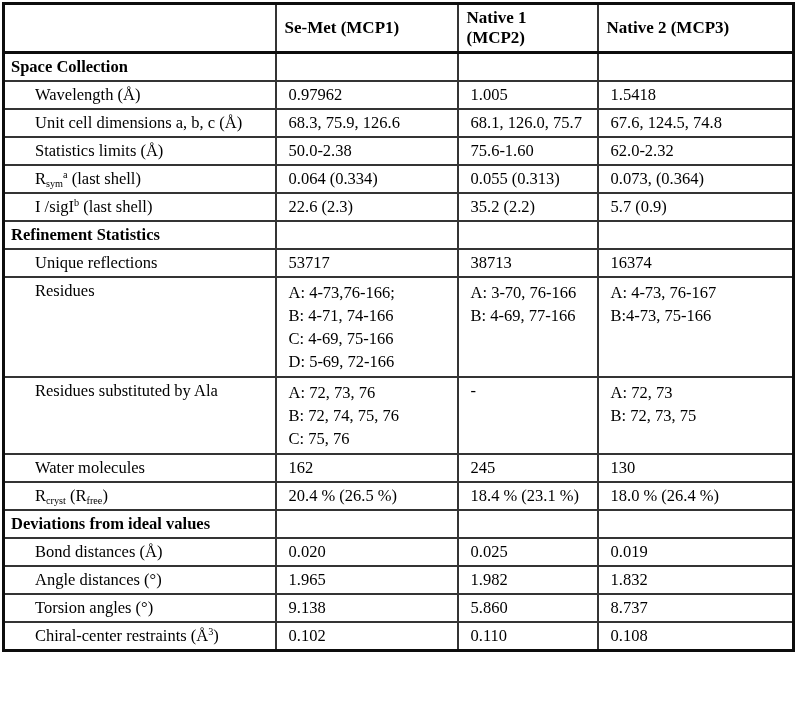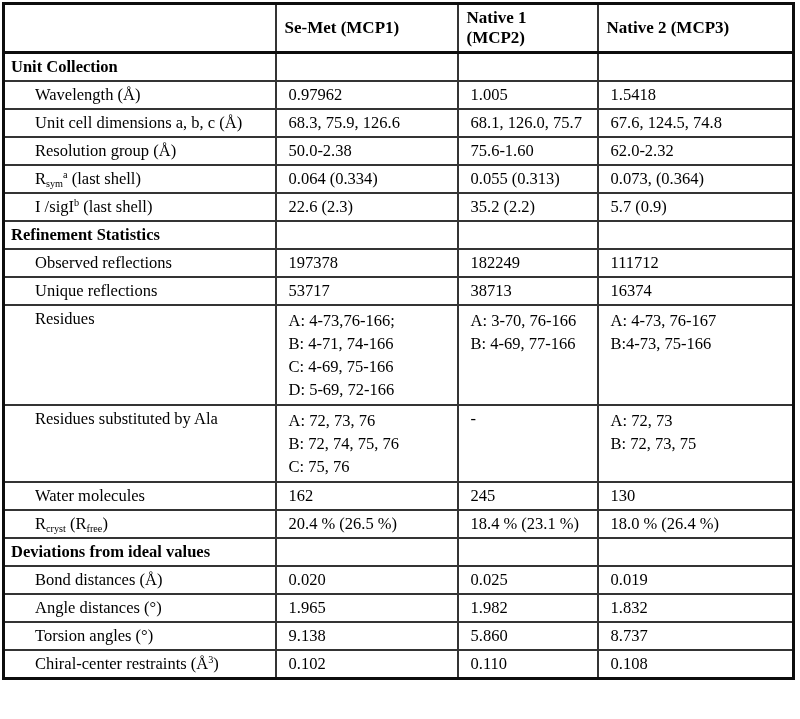--- a/index.html
+++ b/index.html
@@ -85,39 +85,39 @@
     <thead>
       <tr>
         <th></th>
         <th>Se-Met (MCP1)</th>
         <th>Native 1 (MCP2)</th>
         <th>Native 2 (MCP3)</th>
       </tr>
     </thead>
     <tbody>
         <tr class="section-row">
-          <td class="label section">Unit Collection</td>
+          <td class="label section">Space Collection</td>
           <td class="value"></td>
           <td class="value"></td>
           <td class="value"></td>
         </tr>
         <tr>
           <td class="label">Wavelength (Å)</td>
           <td class="value">0.97962</td>
           <td class="value">1.005</td>
           <td class="value">1.5418</td>
         </tr>
         <tr>
           <td class="label">Unit cell dimensions a, b, c (Å)</td>
           <td class="value">68.3, 75.9, 126.6</td>
           <td class="value">68.1, 126.0, 75.7</td>
           <td class="value">67.6, 124.5, 74.8</td>
         </tr>
         <tr>
-          <td class="label">Resolution group (Å)</td>
+          <td class="label">Statistics limits (Å)</td>
           <td class="value">50.0-2.38</td>
           <td class="value">75.6-1.60</td>
           <td class="value">62.0-2.32</td>
         </tr>
         <tr>
           <td class="label">R<sub>sym</sub><sup>a</sup> (last shell)</td>
           <td class="value">0.064 (0.334)</td>
           <td class="value">0.055 (0.313)</td>
           <td class="value">0.073, (0.364)</td>
         </tr>
@@ -125,26 +125,20 @@
           <td class="label">I /sigI<sup>b</sup> (last shell)</td>
           <td class="value">22.6 (2.3)</td>
           <td class="value">35.2 (2.2)</td>
           <td class="value">5.7 (0.9)</td>
         </tr>
         <tr class="section-row">
           <td class="label section">Refinement Statistics</td>
           <td class="value"></td>
           <td class="value"></td>
           <td class="value"></td>
-        </tr>
-        <tr>
-          <td class="label">Observed reflections</td>
-          <td class="value">197378</td>
-          <td class="value">182249</td>
-          <td class="value">111712</td>
         </tr>
         <tr>
           <td class="label">Unique reflections</td>
           <td class="value">53717</td>
           <td class="value">38713</td>
           <td class="value">16374</td>
         </tr>
         <tr>
           <td class="label">Residues</td>
           <td class="value multi">A: 4-73,76-166;<br>B: 4-71, 74-166<br>C: 4-69, 75-166<br>D: 5-69, 72-166</td>

